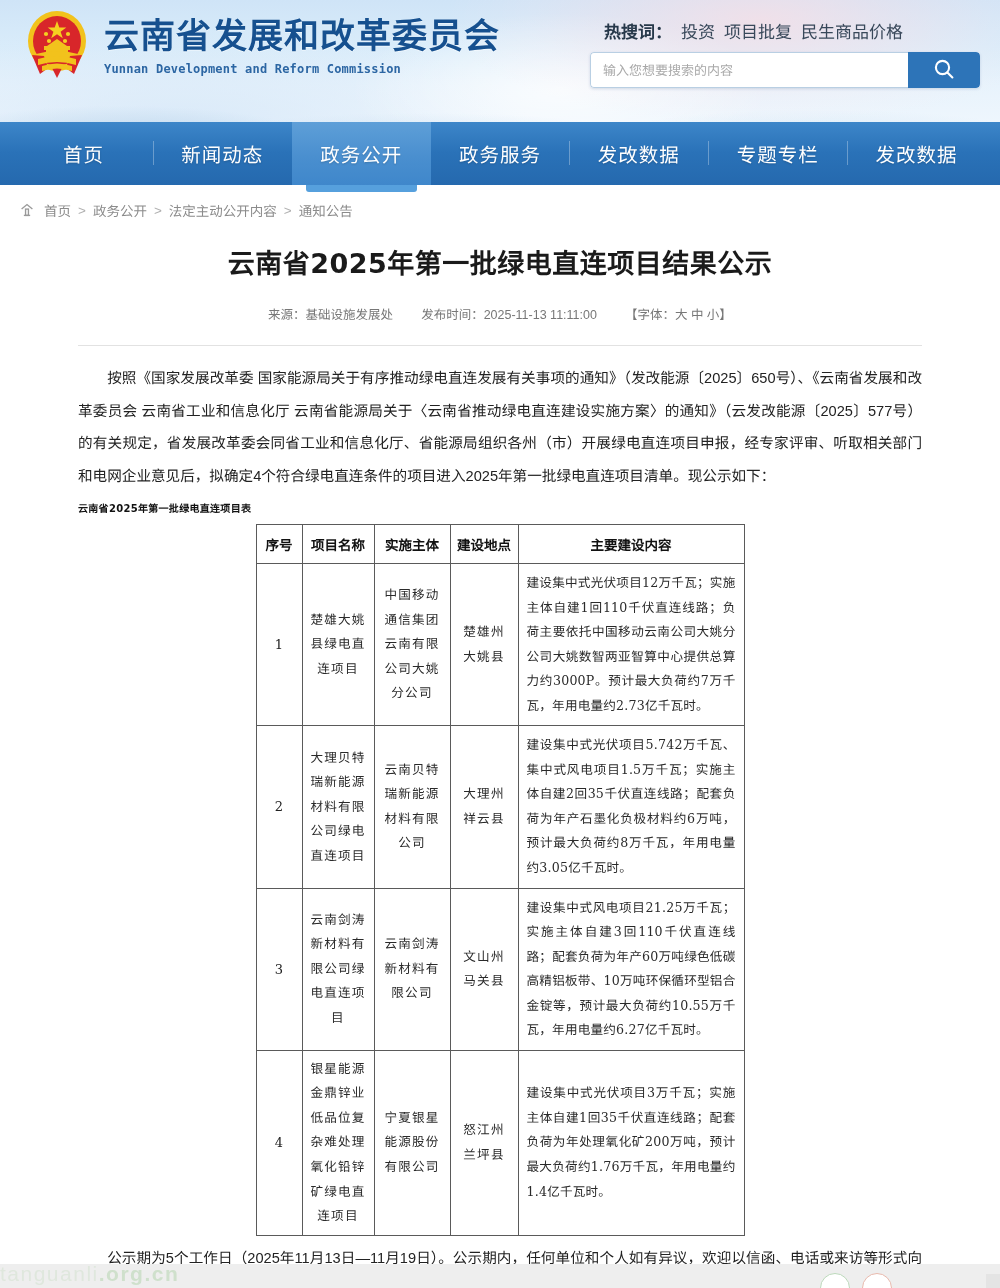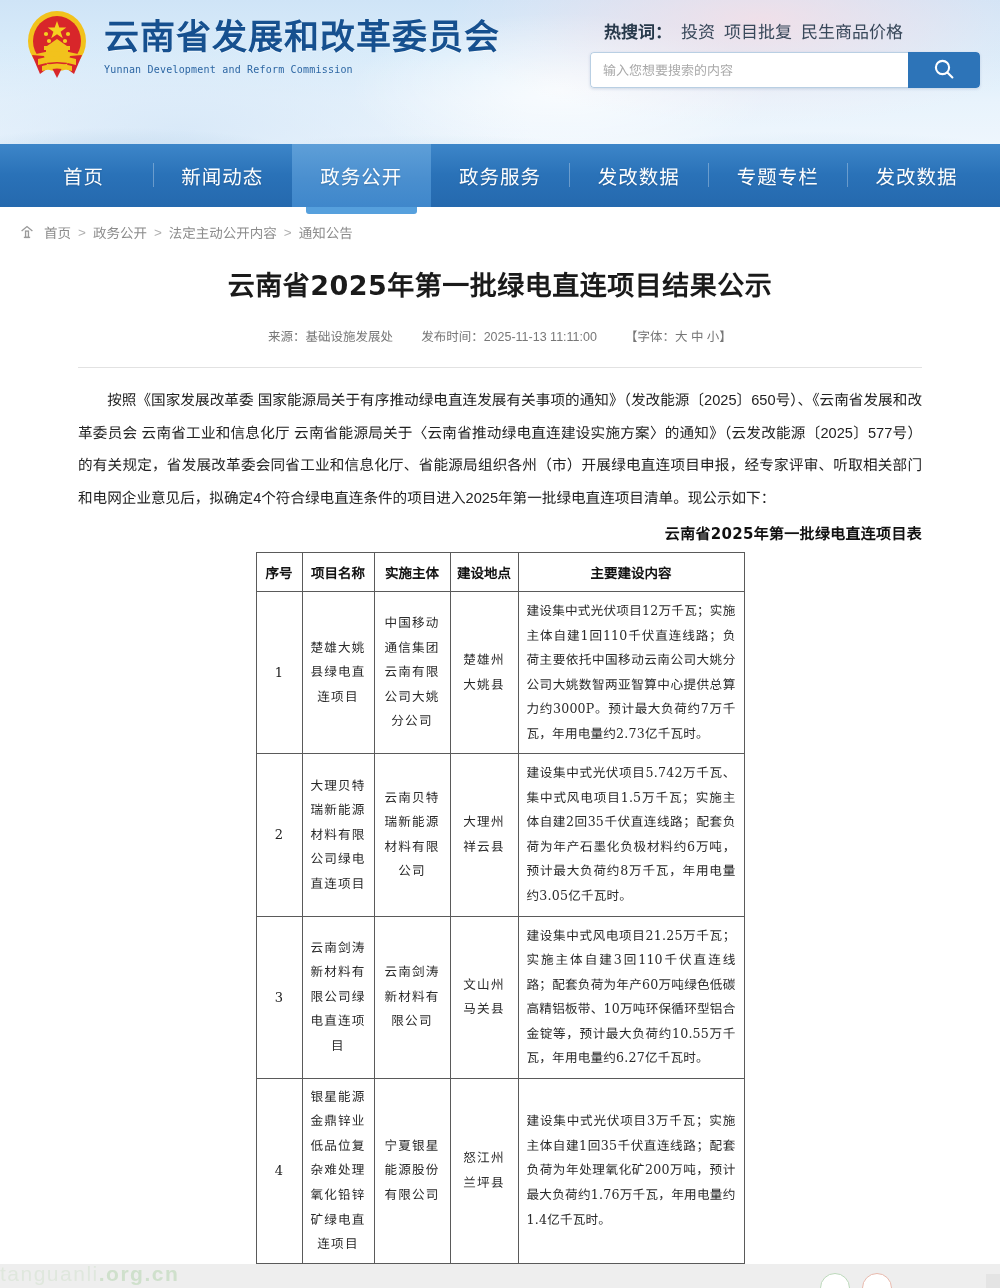--- a/index.html
+++ b/index.html
@@ -9,21 +9,21 @@
     height: 1288px;
     overflow: hidden;
     background: #ffffff;
     font-family: "Liberation Sans", "DejaVu Sans", sans-serif;
   }
 
   
   .header {
     position: relative;
     width: 1000px;
-    height: 144px;
+    height: 122px;
     background:
       radial-gradient(ellipse 420px 140px at 760px 20px, rgba(255,220,225,0.65) 0%, rgba(255,230,235,0.15) 55%, rgba(255,255,255,0) 75%),
       radial-gradient(ellipse 300px 110px at 560px 90px, rgba(255,255,255,0.75) 0%, rgba(255,255,255,0) 70%),
       radial-gradient(ellipse 500px 160px at 180px 130px, rgba(215,232,248,0.9) 0%, rgba(215,232,248,0) 70%),
       linear-gradient(180deg, #cfe4f7 0%, #d9ecfa 38%, #e8f3fc 70%, #eef6fd 100%);
     overflow: hidden;
   }
   .header::after {
     content: "";
     position: absolute;
@@ -37,22 +37,22 @@
   .brand { position: absolute; left: 22px; top: 8px; display: flex; align-items: center; z-index: 3; }
   .emblem { width: 70px; height: 72px; position: relative; flex: 0 0 auto; }
   .brand-text { margin-left: 12px; padding-top: 4px; }
   .brand-cn {
     font-family: "DejaVu Sans", "Liberation Sans", sans-serif;
     font-size: 35px; font-weight: 700; color: #16508f;
     letter-spacing: 1px; line-height: 1.15;
     text-shadow: 0 1px 0 rgba(255,255,255,0.5);
   }
   .brand-en {
-    font-size: 10px; color: #2c66a3; letter-spacing: 0.2px;
-    margin-top: 6px; font-weight: 400;
+    font-size: 12px; color: #2c66a3; letter-spacing: 0.2px;
+    margin-top: 6px; font-weight: 700;
     font-family: "DejaVu Sans Mono", monospace;
   }
 
   .search-zone { position: absolute; right: 20px; top: 18px; width: 390px; z-index: 3; }
   .hot-line { font-size: 17px; color: #3a4a5c; margin-bottom: 9px; padding-left: 14px; }
   .hot-label { font-weight: 700; color: #26384a; }
   .hot-word { margin-left: 9px; color: #38485a; cursor: pointer; }
   .search-box { display: flex; height: 36px; border-radius: 4px; overflow: hidden; box-shadow: 0 1px 3px rgba(40,80,130,0.18); }
   .search-input {
     flex: 1; border: 1px solid #b9cfe3; border-right: none; background: #fff;
@@ -113,21 +113,21 @@
     display: flex; justify-content: center; align-items: center; gap: 28px;
   }
   .art-meta .fs-opt { cursor: pointer; }
   .meta-rule { height: 1px; background: #e2e2e2; margin: 22px 0 0 0; }
 
   .art-body { padding-top: 16px; font-size: 14.6px; color: #222; line-height: 2.22; }
   .art-body p { text-indent: 2em; text-align: justify; }
 
   
   .tbl-caption {
-    text-align: right; font-size: 15px; font-weight: 700; color: #111;
+    text-align: left; font-size: 10px; font-weight: 700; color: #111;
     margin: 8px 0 9px 0; letter-spacing: 0.3px;
     font-family: "DejaVu Sans", "Liberation Sans", sans-serif;
   }
   .tbl-holder { display: flex; justify-content: center; }
   table.proj {
     border-collapse: collapse; width: 488px; table-layout: fixed;
     font-family: "DejaVu Serif", "Liberation Serif", serif;
   }
   table.proj th, table.proj td {
     border: 1px solid #5a5a5a; padding: 6px 6px; vertical-align: middle;

